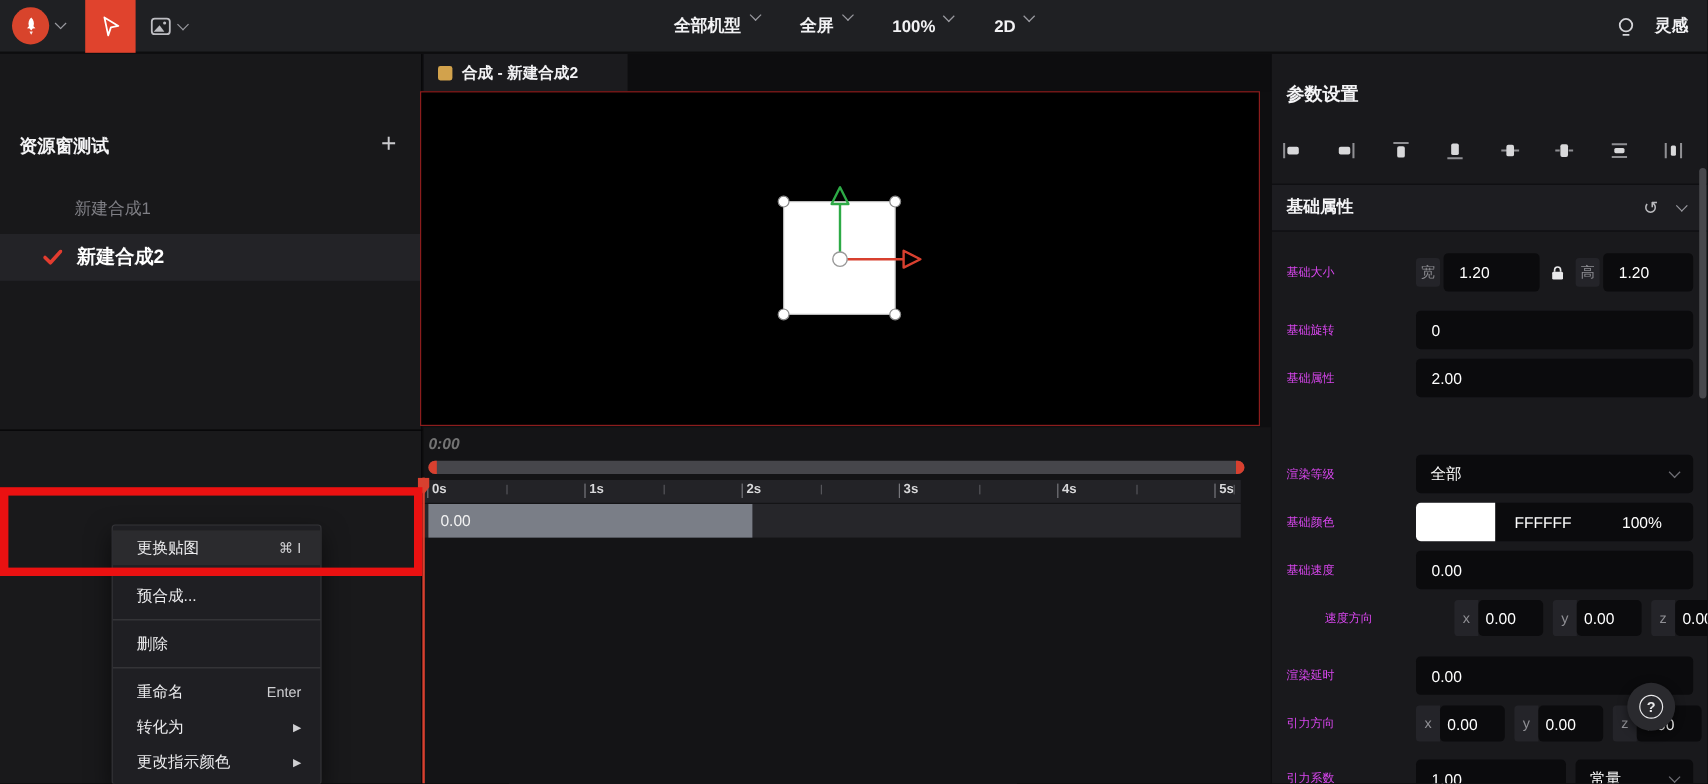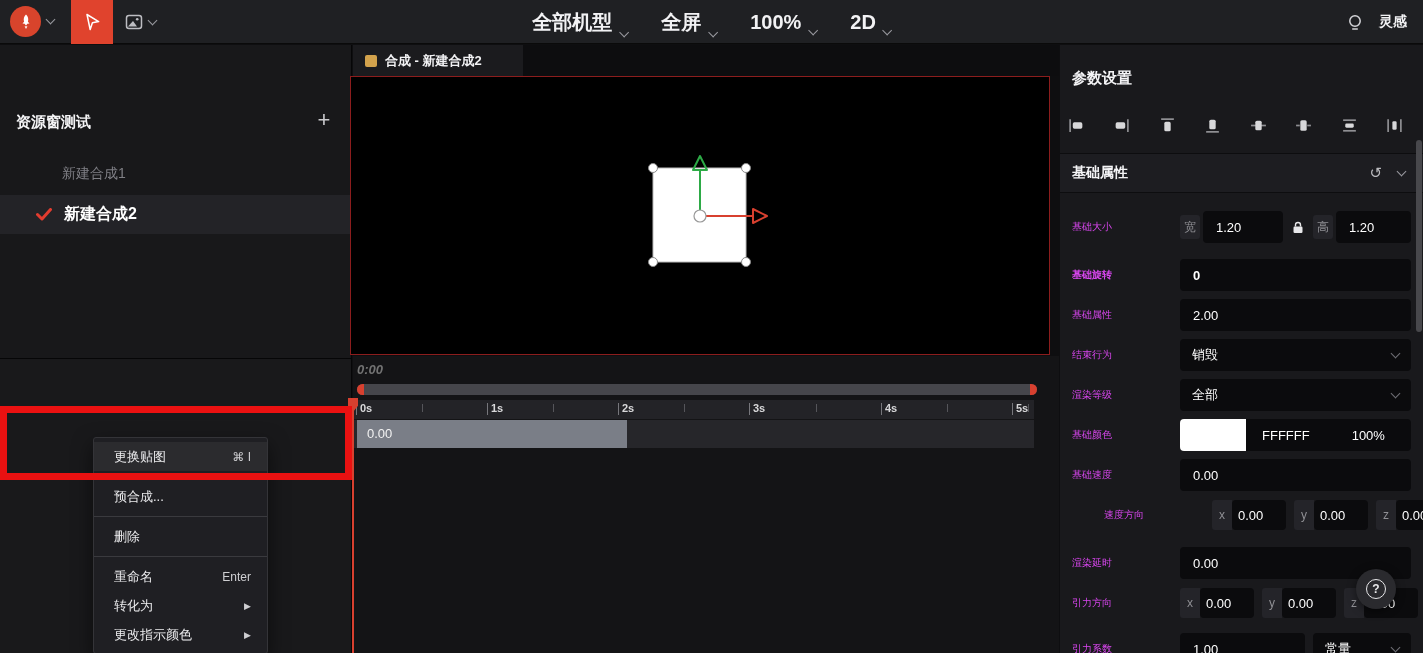--- a/index.html
+++ b/index.html
@@ -9,21 +9,21 @@
 
   
   .topbar { position:absolute; left:0; top:0; width:1423px; height:44px; background:#1f2023; border-bottom:1px solid #0a0a0a; }
   .logo-wrap { position:absolute; left:10px; top:6px; display:flex; align-items:center; gap:6px; }
   .logo { width:31px; height:31px; border-radius:50%; background:#d8442c; display:flex; align-items:center; justify-content:center; }
   .tool-btn { position:absolute; top:0; height:44px; display:flex; align-items:center; justify-content:center; }
   .tool-select { left:71px; width:42px; background:#e0432d; }
   .tool-image { left:116px; width:48px; gap:6px; }
   .chev { width:7px; height:7px; border-right:1.6px solid #9a9aa0; border-bottom:1.6px solid #9a9aa0; transform:rotate(45deg); margin-top:-4px; display:inline-block; }
   .top-center { position:absolute; left:50%; top:0; transform:translateX(-50%); height:44px; display:flex; align-items:center; gap:34px; }
-  .top-dd { display:flex; align-items:flex-end; gap:8px; color:#f2f2f4; font-size:20px; font-weight:600; cursor:default; }
+  .top-dd { display:flex; align-items:flex-start; gap:8px; color:#f2f2f4; font-size:14px; font-weight:600; cursor:default; }
   .top-right { position:absolute; right:16px; top:0; height:44px; display:flex; align-items:center; gap:16px; color:#f2f2f4; font-size:14px; font-weight:600; }
 
   
   .assets { position:absolute; left:0; top:45px; width:352px; height:313px; background:#18181a; border-right:1px solid #060607; }
   .assets-title { position:absolute; left:16px; top:68px; color:#f4f4f6; font-size:15px; font-weight:700; }
   .plus-btn { position:absolute; right:14px; top:62px; width:26px; height:26px; color:#c9c9cd; font-size:22px; font-weight:300; display:flex; align-items:center; justify-content:center; cursor:pointer; }
   .plus-btn::before { content:"+"; }
   .asset-item1 { position:absolute; left:62px; top:120px; color:#7f7f85; font-size:14px; }
   .asset-item2 { position:absolute; left:0; top:150px; width:352px; height:39px; background:#232327; display:flex; align-items:center; }
   .asset-item2 .check { margin-left:36px; }
@@ -67,21 +67,21 @@
   .irow .lbl { width:108px; color:#d946ef; font-size:10px; flex:none; }
   .ctrl { flex:1; display:flex; align-items:center; }
   .ibox { background:#0b0b0d; border-radius:4px; height:32px; display:flex; align-items:center; color:#fff; font-size:13px; padding:0 13px; cursor:text; }
   .full { flex:1; }
   .chip { background:#242429; border-radius:3px; height:24px; min-width:20px; padding:0 4px; display:flex; align-items:center; justify-content:center; color:#8f8f94; font-size:12px; flex:none; }
   .selbox { background:#0b0b0d; border-radius:4px; height:32px; flex:1; display:flex; align-items:center; color:#fff; font-size:13px; padding:0 12px; cursor:pointer; position:relative; }
   .selbox .chev { position:absolute; right:12px; border-color:#6f6f75; }
   .vgroup { display:flex; align-items:center; width:74px; flex:none; }
   .vgroup .ibox { flex:1; padding:0 6px; height:30px; }
   .vgroup .chip { height:30px; border-radius:3px 0 0 3px; }
-  .r-size   { top:162px; } .r-rot { top:210px;font-weight:bold; } .r-dur { top:250px; }
+  .r-size   { top:162px; } .r-rot { top:210px; } .r-dur { top:250px; }
   .r-end    { top:290px; } .r-lvl { top:330px; } .r-col { top:370px; }
   .r-spd    { top:410px; } .r-sdir{ top:450px;margin-left:32px; } .r-del { top:498px; }
   .r-gdir   { top:538px; } .r-gco { top:584px; }
   .swatch { width:66px; height:32px; background:#ffffff; border-radius:4px 0 0 4px; flex:none; cursor:pointer; }
   .colorbox { background:#0b0b0d; border-radius:4px; height:32px; flex:1; display:flex; align-items:center; }
   .hexv { color:#fff; font-size:13px; margin-left:16px; }
   .alphav { color:#fff; font-size:13px; margin-left:42px; }
 
   .help-btn { position:absolute; left:1356px; top:569px; width:40px; height:40px; border-radius:50%; background:#2a2a2e; display:flex; align-items:center; justify-content:center; z-index:60; cursor:pointer; box-shadow:0 2px 8px rgba(0,0,0,.5); }
   .help-inner { width:20px; height:20px; border:1.6px solid #e8e8ea; border-radius:50%; color:#e8e8ea; font-size:12px; font-weight:700; display:flex; align-items:center; justify-content:center; }
@@ -313,29 +313,20 @@
         </div>
     </div>
 
     <div class="irow r-dur">
       <span class="lbl">基础属性</span>
       <div class="ctrl">
           <div class="ibox full">2.00</div>
         </div>
     </div>
 
-    <div class="irow r-end">
-      <span class="lbl">结束行为</span>
-      <div class="ctrl">
-        <div class="selbox">
-          <span>销毁</span>
-          <span class="chev"></span>
-        </div>
-      </div>
-    </div>
 
     <div class="irow r-lvl">
       <span class="lbl">渲染等级</span>
       <div class="ctrl">
         <div class="selbox">
           <span>全部</span>
           <span class="chev"></span>
         </div>
       </div>
     </div>

